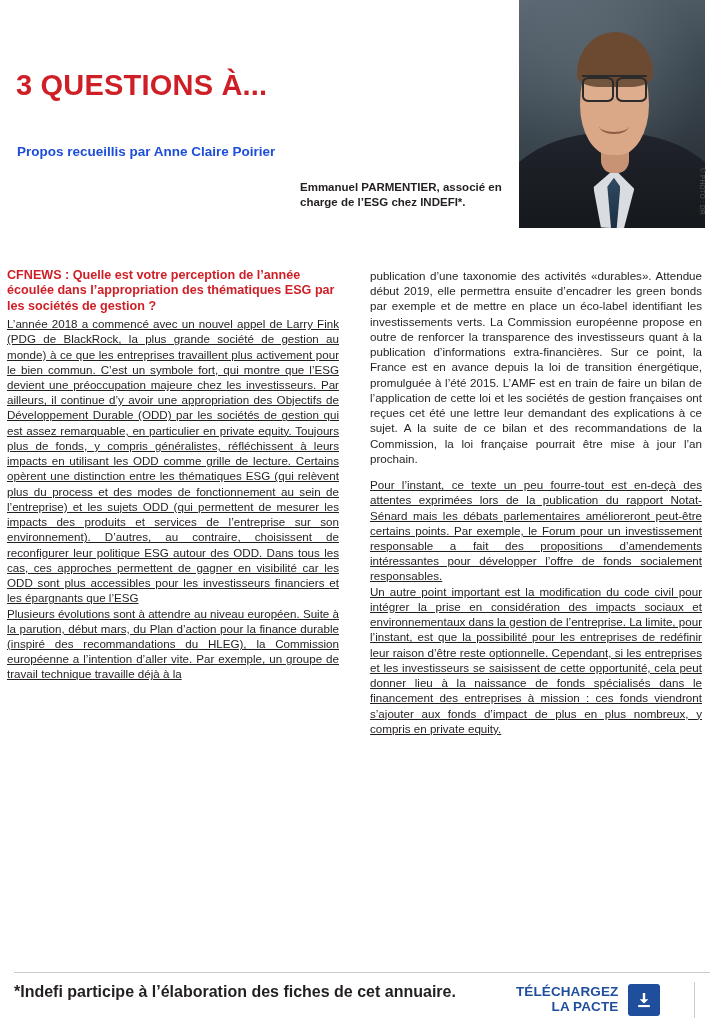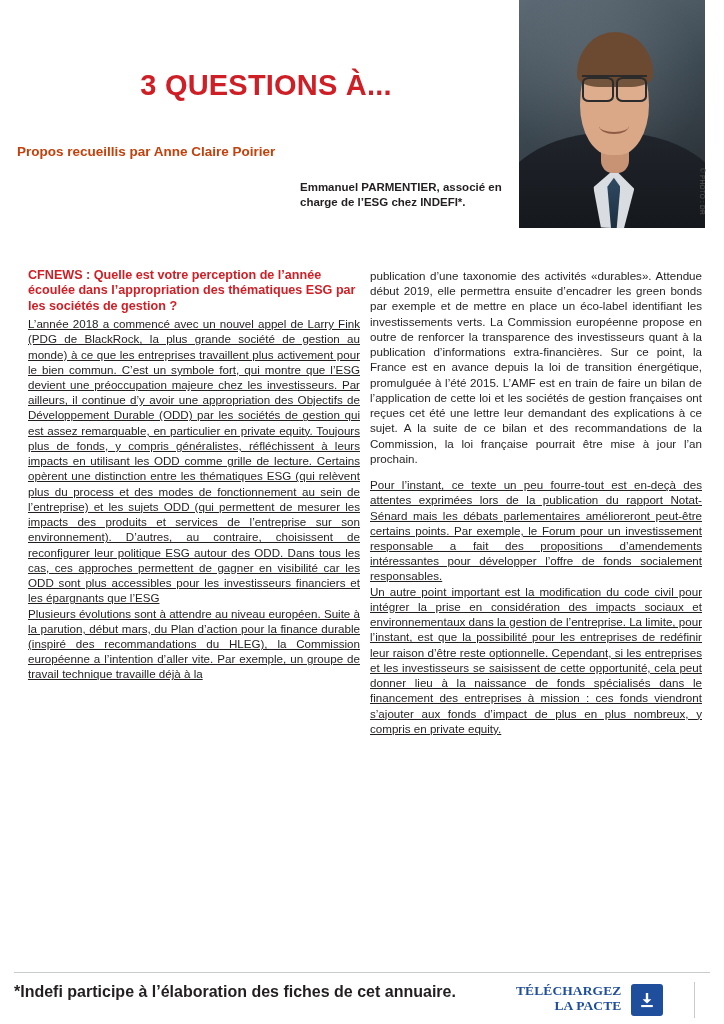--- a/index.html
+++ b/index.html
@@ -135,28 +135,27 @@
   .title {
     position: absolute;
     left: 16px;
     top: 50px;
     width: 500px;
     color: #cf1f26;
     font-weight: bold;
     font-size: 29px;
     line-height: 1.14;
     letter-spacing: 0.2px;
-    text-align: center;
   }
   .title .l2 { display: block; }
   .byline {
     position: absolute;
     left: 17px;
     top: 144px;
-    color: #c2410c;
+    color: #1d4ed8;
     font-weight: bold;
     font-size: 13.5px;
   }
 
   .caption {
     position: absolute;
     left: 300px;
     top: 180px;
     width: 211px;
     font-weight: bold;
@@ -169,21 +168,21 @@
   .col {
     position: absolute;
     top: 268px;
     width: 332px;
     font-size: 11.6px;
     line-height: 1.315;
     text-align: justify;
     text-justify: inter-word;
     hyphens: manual;
   }
-  .col-left  { left: 28px; }
+  .col-left  { left: 7px; }
   .col-right { left: 370px; }
 
   .q {
     color: #cf1f26;
     font-weight: bold;
     font-size: 12.6px;
     line-height: 1.22;
     margin: 0 0 2px 0;
     text-align: left;
   }
@@ -206,22 +205,22 @@
     top: 983px;
     font-size: 16px;
     font-weight: bold;
     color: #231f20;
   }
   .download {
     position: absolute;
     left: 516px;
     top: 984px;
     display: flex;
+    align-items: center;
     gap: 10px;
-    font-family: Liberation Serif, serif;
   }
   .download-text {
     color: #1f4e9c;
     font-weight: bold;
     font-size: 13.5px;
     line-height: 1.08;
     text-align: right;
     letter-spacing: 0.1px;
   }
   .download-btn {

